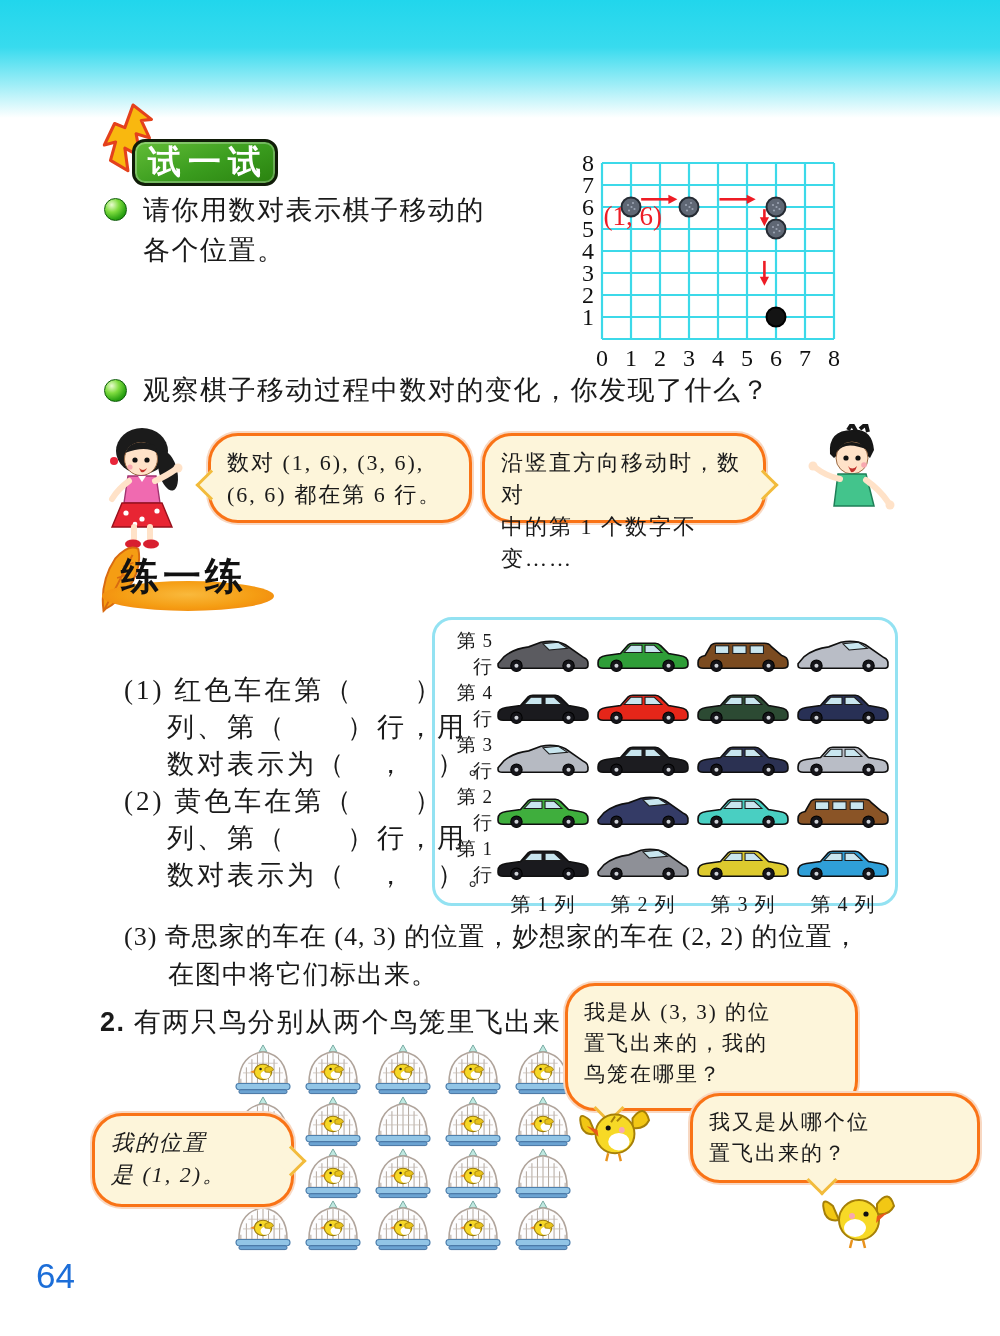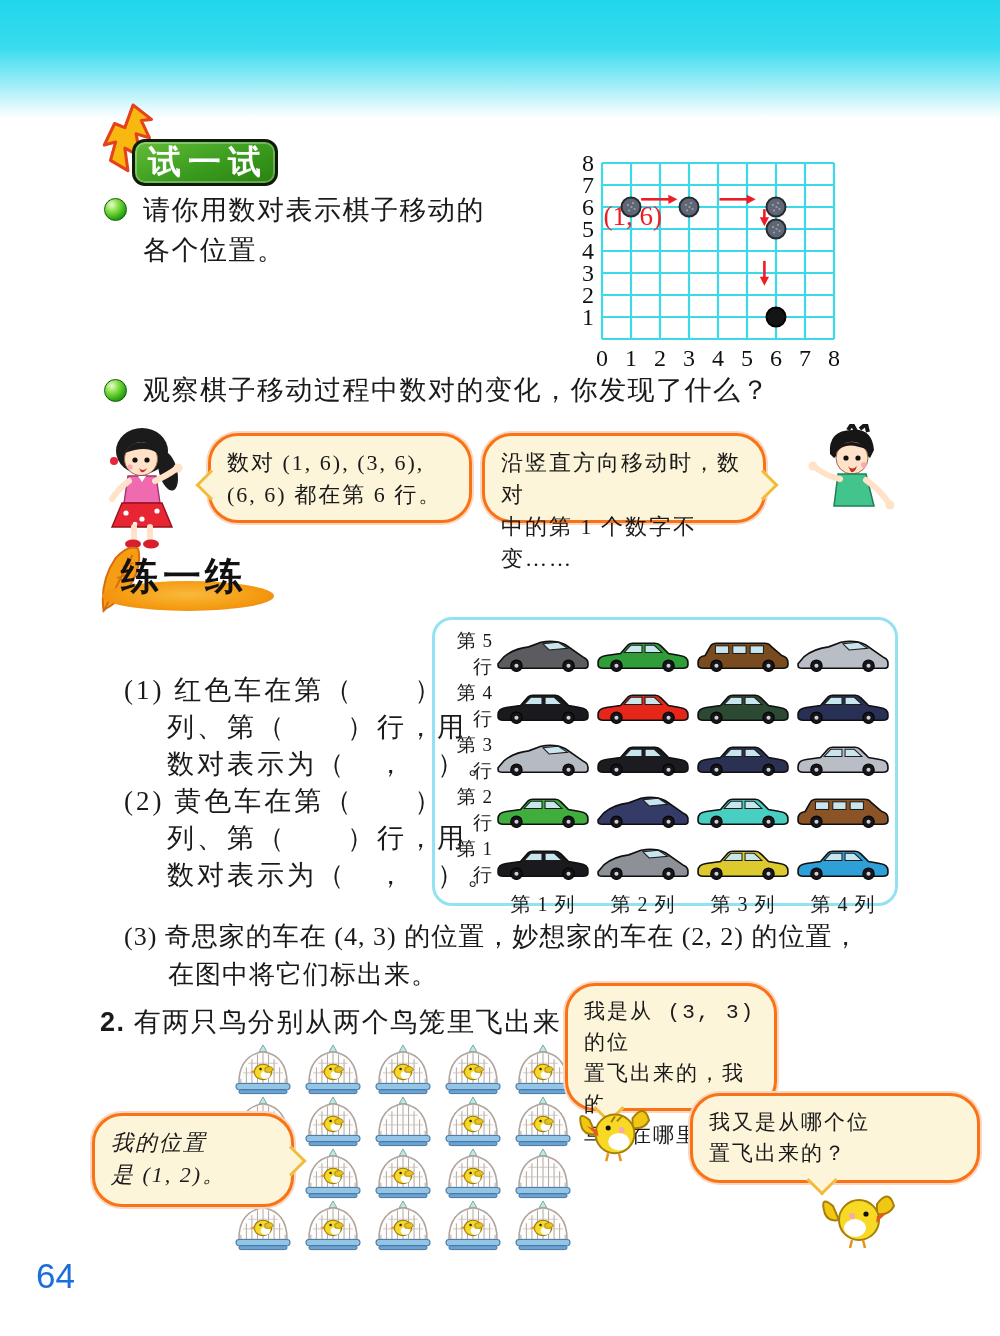--- a/index.html
+++ b/index.html
@@ -996,21 +996,21 @@
         </div>
       </div>
     </div>
 
   <div class="bubble" style="left:92px;top:1113px;width:202px;height:94px;font-style:italic;">
     <div class="tail right" style="right:-11px;top:34px;"></div>
     <div>我的位置</div>
     <div>是 (1, 2)。</div>
   </div>
 
-  <div class="bubble" style="left:565px;top:983px;width:212px;height:128px;font-size:21px;line-height:31px;font-family:Liberation Mono, monospace;">
+  <div class="bubble" style="left:565px;top:983px;width:293px;height:128px;font-size:21px;line-height:31px;">
     <div class="tail down" style="bottom:-11px;left:30px;"></div>
     <div>我是从 (3, 3) 的位</div>
     <div>置飞出来的，我的</div>
     <div>鸟笼在哪里？</div>
   </div>
 
   <div class="abs" style="left:576px;top:1093px;">
     <svg width="78" height="72" viewBox="0 0 80 74">
       <path d="M14 28 Q0 16 6 36 Q10 44 20 42 Z" fill="#f2c714" stroke="#a57f08" stroke-width="2"></path>
       <path d="M58 26 Q70 10 75 28 Q70 38 58 36 Z" fill="#f2c714" stroke="#a57f08" stroke-width="2"></path>

